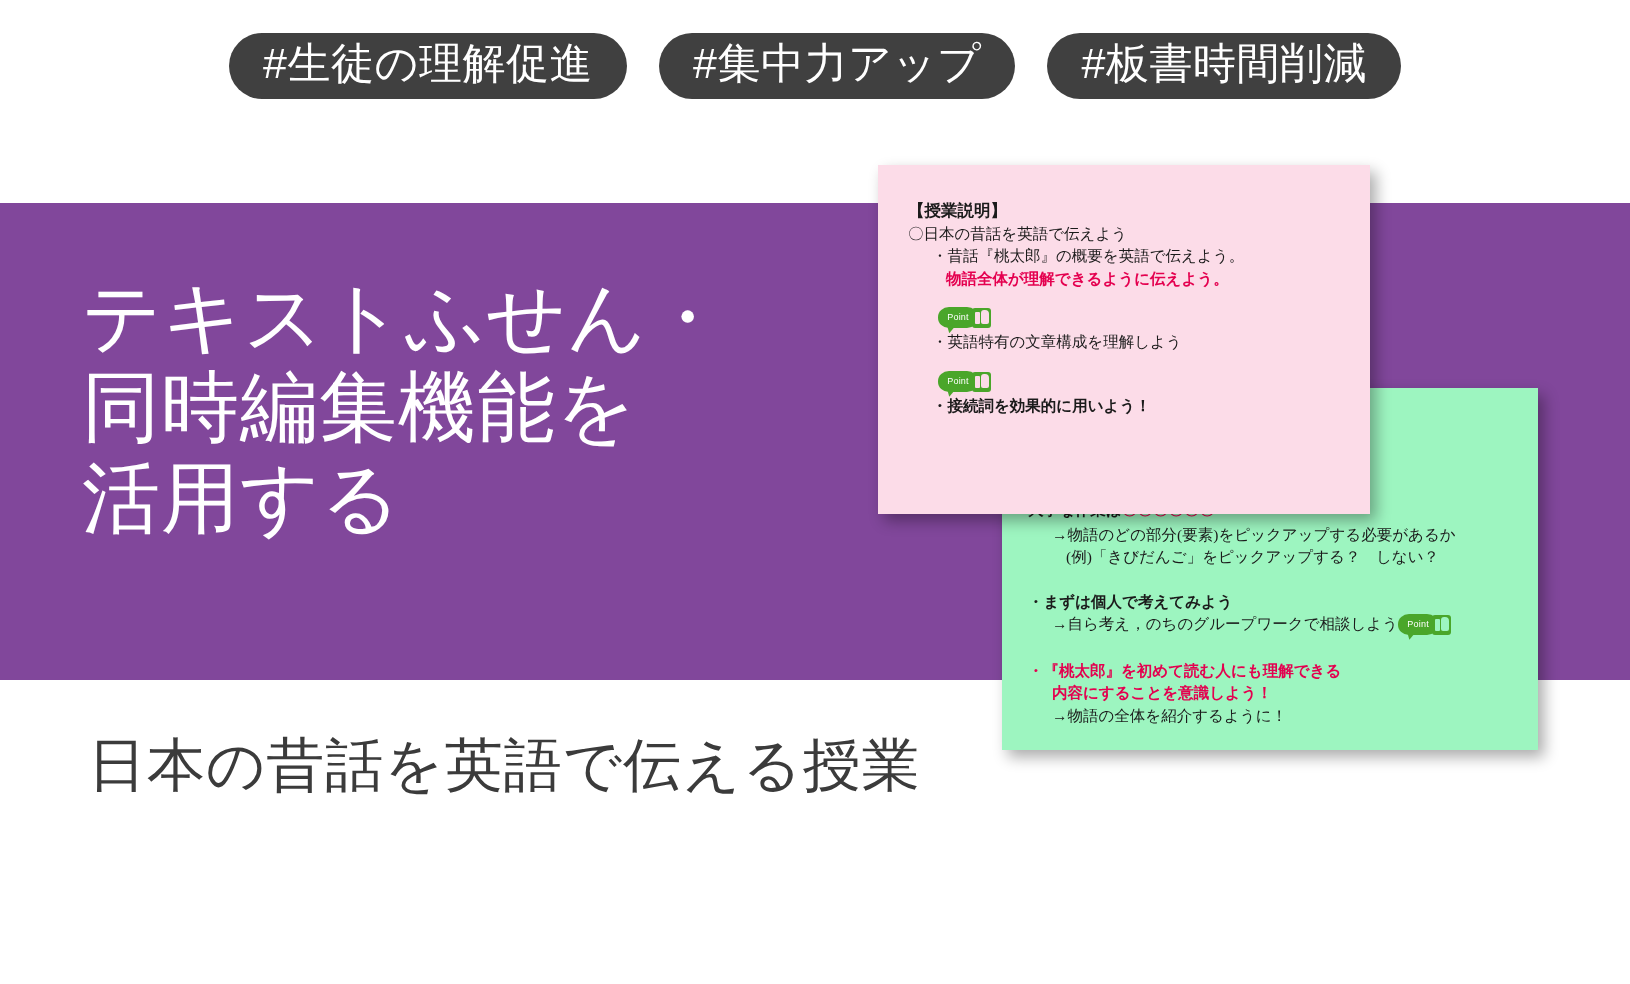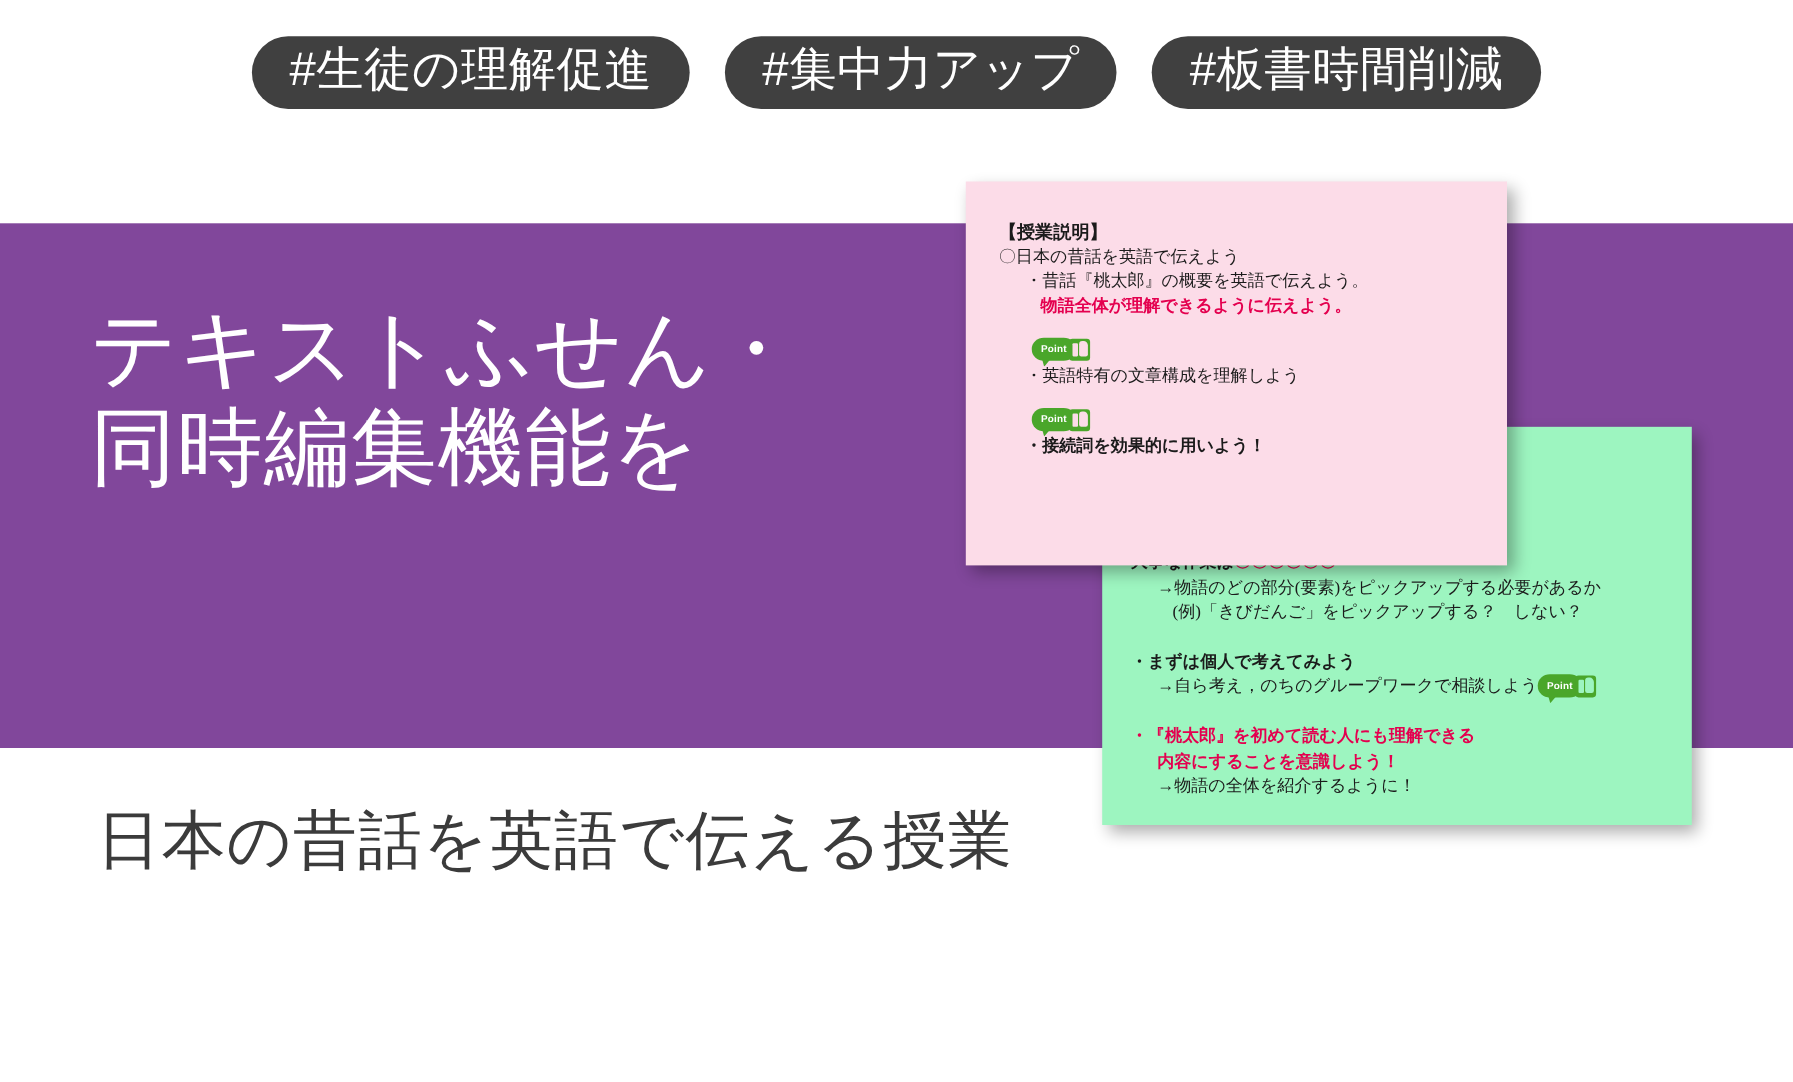--- a/index.html
+++ b/index.html
@@ -141,21 +141,21 @@
     background:#4aa62a;
     clip-path:polygon(0 0,100% 0,25% 100%);
   }
   .point-text{
     position:absolute;left:0;top:0;
     width:40px;height:21px;
     line-height:21px;
     text-align:center;
     color:#ffffff;
     font-size:9px;
-    font-weight:bold;
+    font-weight:normal;
     font-family:"Liberation Sans",sans-serif;
     letter-spacing:0.2px;
   }
   .point-thumb{
     position:absolute;
     left:34px;top:1px;
     width:19px;height:20px;
     background:#4aa62a;
     border-radius:3px;
   }
@@ -185,20 +185,21 @@
   <div class="tag-pill">#生徒の理解促進</div>
   <div class="tag-pill">#集中力アップ</div>
   <div class="tag-pill">#板書時間削減</div>
 </div>
 
 <div class="purple-band"></div>
 
 <div class="title-block">
   <span class="title-line">テキストふせん・</span>
   <span class="title-line">同時編集機能を</span>
+  <span class="title-line">活用する</span>
 </div>
 
 <div class="subtitle">日本の昔話を英語で伝える授業</div>
 
 <div class="slide slide-green">
   <div class="clip-line">
     <span class="blk">大事な作業は</span><span class="red">〇〇〇〇〇〇</span>
   </div>
   <div class="green-body">
     <div class="sl-txt ind1">→物語のどの部分(要素)をピックアップする必要があるか</div>

